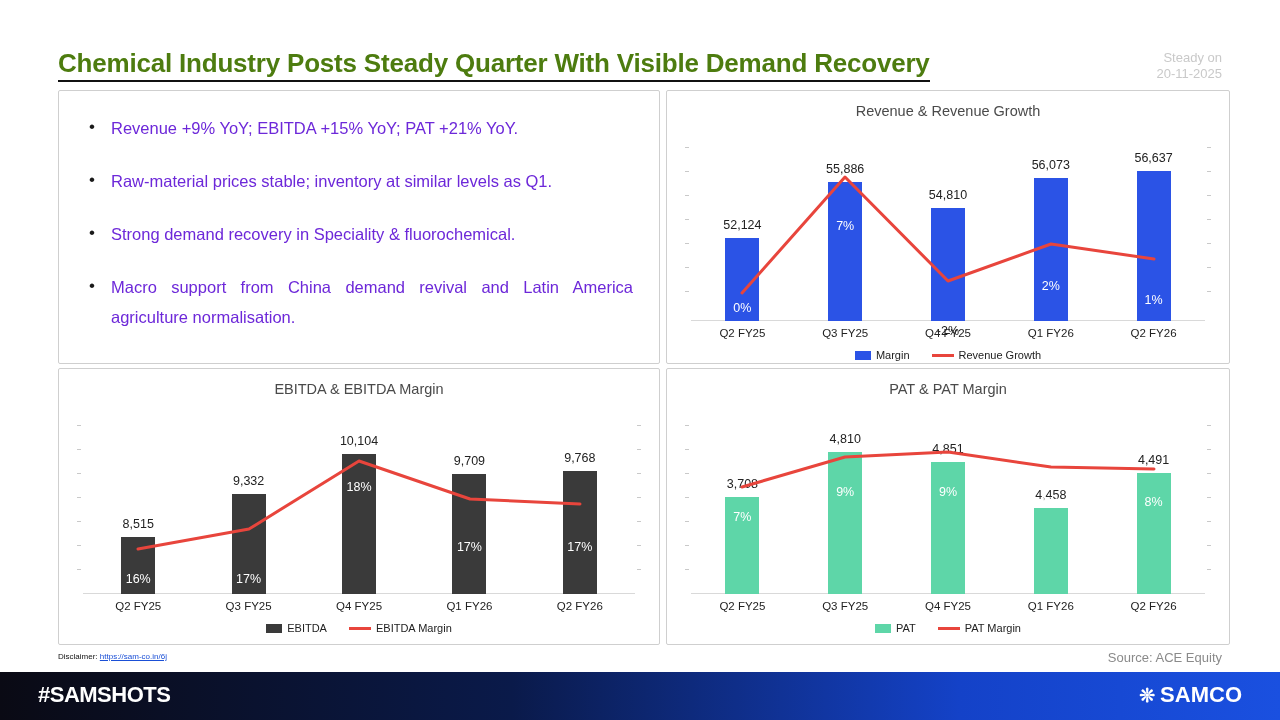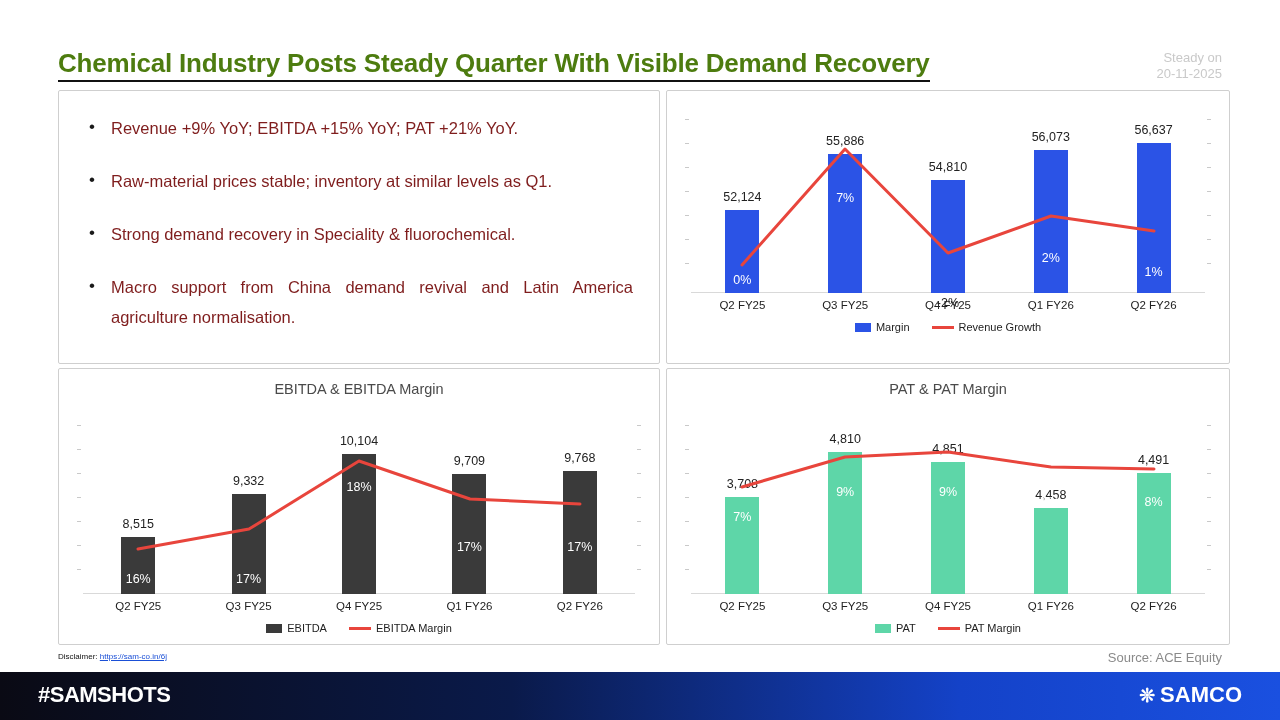--- a/index.html
+++ b/index.html
@@ -32,21 +32,21 @@
   #panel-revenue{left:666px;top:90px;width:562px;height:272px;}
   #panel-ebitda{left:58px;top:368px;width:600px;height:275px;}
   #panel-pat{left:666px;top:368px;width:562px;height:275px;}
 
   
   ul.bullets{
     margin:0;padding:22px 26px 0 38px;list-style:none;
   }
   ul.bullets li{
     position:relative;
-    font-size:16.5px;color:#7f1d1d;
+    font-size:16.5px;color:#6d28d9;
     margin-bottom:23px;line-height:30px;
     text-align:justify;
     padding-left:14px;
   }
   ul.bullets li:before{
     content:"\2022";position:absolute;left:-8px;top:-1px;font-size:17px;color:#1a1a1a;
   }
 
   
   .chart-title{
@@ -130,20 +130,21 @@
   <div class="panel" id="panel-highlights">
     <ul class="bullets">
       <li>Revenue +9% YoY; EBITDA +15% YoY; PAT +21% YoY.</li>
       <li>Raw-material prices stable; inventory at similar levels as Q1.</li>
       <li>Strong demand recovery in Speciality &amp; fluorochemical.</li>
       <li>Macro support from China demand revival and Latin America agriculture normalisation.</li>
     </ul>
   </div>
 
   <div class="panel" id="panel-revenue">
+    <div class="chart-title">Revenue &amp; Revenue Growth</div>
     <div class="plot" style="margin-top:22px;">
       <div class="axis-line"></div>
       <div class="ticks">
         <i style="top:6px"></i>
           <i style="top:30px"></i>
           <i style="top:54px"></i>
           <i style="top:78px"></i>
           <i style="top:102px"></i>
           <i style="top:126px"></i>
           <i style="top:150px"></i>

